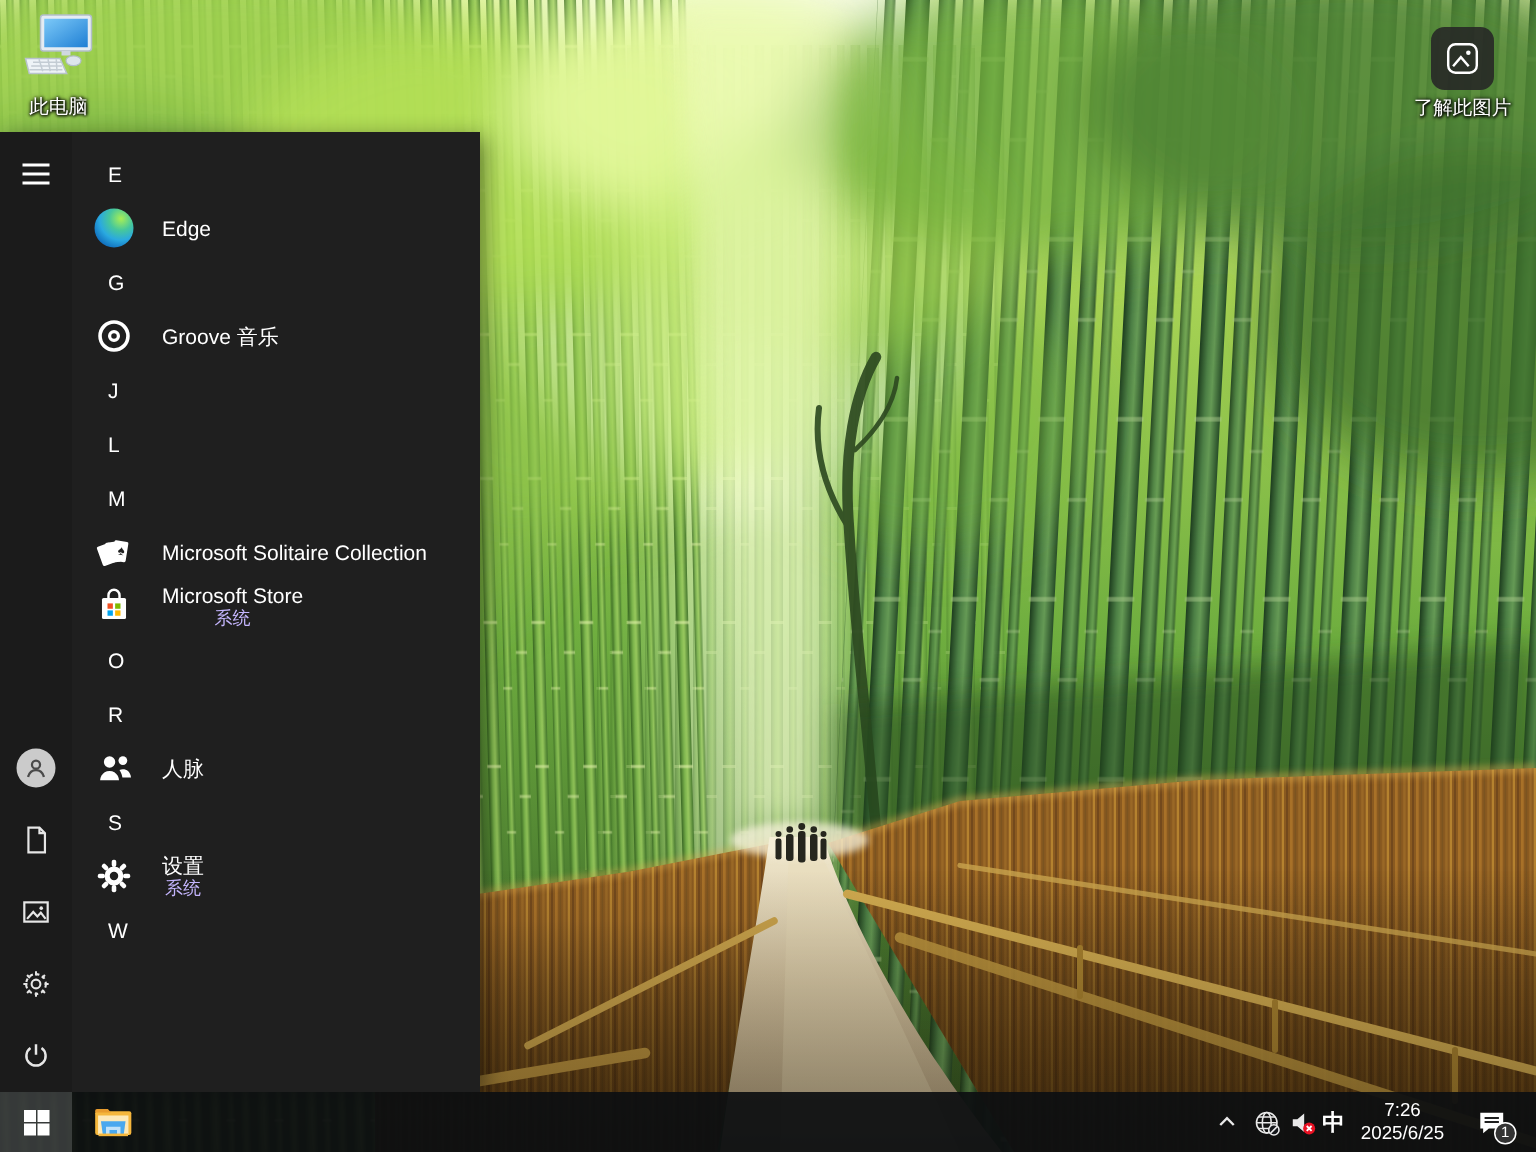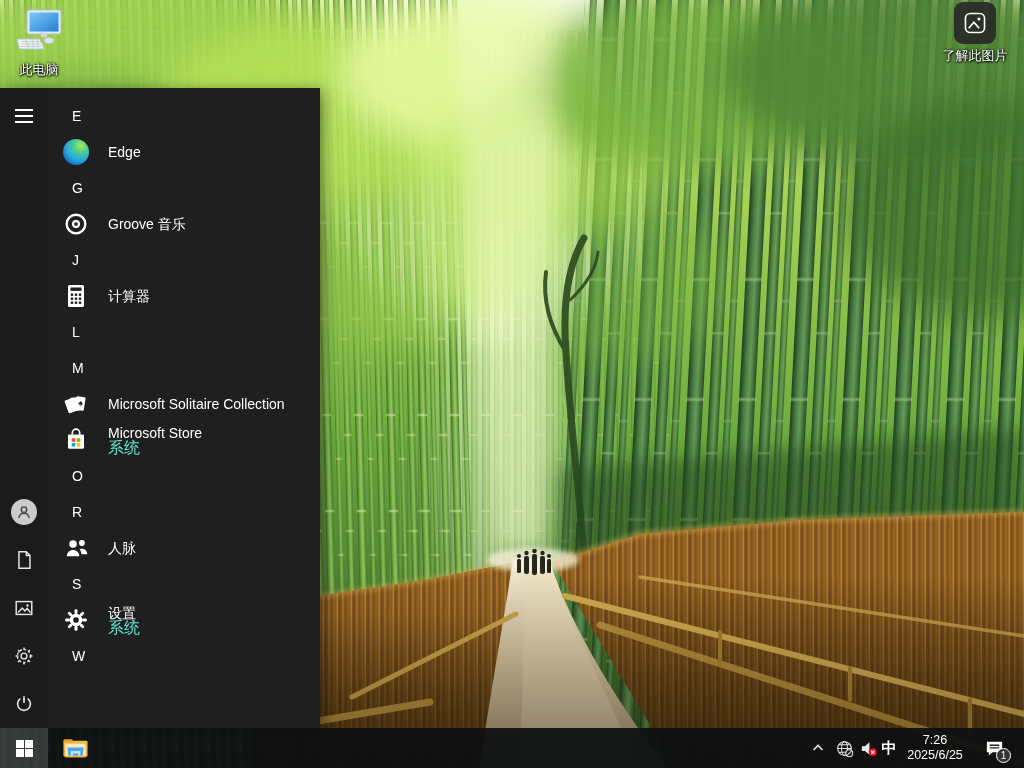--- a/index.html
+++ b/index.html
@@ -4,38 +4,38 @@
 <style>
   html,body{margin:0;padding:0;background:#000;}
   .stage{position:relative;width:1024px;height:768px;overflow:hidden;
          font-family:"Liberation Sans","DejaVu Sans",sans-serif;background:#2c4a20;}
   .stage *{box-sizing:border-box;}
 
   
   .desk-icon{position:absolute;width:78px;display:flex;flex-direction:column;align-items:center;gap:3px;z-index:2;cursor:default;}
   .desk-icon .dlabel{font-size:13px;color:#fff;text-shadow:0 1px 2px #000,1px 0 2px #000,0 0 3px #000;white-space:nowrap;}
   #icon-thispc{left:0;top:8px;text-align:right;}
-  #icon-spotlight{left:936px;top:2px;}
+  #icon-spotlight{left:936px;top:18px;}
   .spot-box{width:42px;height:42px;border-radius:9px;background:rgba(38,38,38,.88);display:flex;align-items:center;justify-content:center;}
 
   
   .start-menu{position:absolute;left:0;top:88px;width:320px;height:640px;background:#1f1f1f;z-index:5;overflow:hidden;box-shadow:3px 3px 14px rgba(0,0,0,.45);}
   .rail{position:absolute;left:0;top:0;width:48px;height:100%;background:rgba(0,0,0,.10);}
   .rail-btn{position:absolute;left:10px;width:28px;height:28px;display:flex;align-items:center;justify-content:center;cursor:pointer;}
   .hamburger{display:flex;flex-direction:column;gap:4px;width:18px;}
   .hamburger i{display:block;height:2px;background:#fff;}
   .avatar{width:26px;height:26px;border-radius:50%;background:#cbcbcb;display:flex;align-items:center;justify-content:center;}
   .app-list{position:absolute;left:48px;top:0;right:0;padding-top:10px;}
   .row{height:36px;display:flex;align-items:center;}
   .row.letter{padding-left:24px;color:#fff;font-size:14px;cursor:pointer;}
   .row.app{padding-left:14px;cursor:pointer;}
   .app .icon{width:28px;height:28px;flex:none;display:flex;align-items:center;justify-content:center;}
   .app .txt{margin-left:18px;display:flex;flex-direction:column;justify-content:center;}
   .app .label{color:#fff;font-size:14px;line-height:16px;white-space:nowrap;}
-  .app .sub{color:#5eead4;font-size:16px;line-height:14px;}
+  .app .sub{color:#c4b5fd;font-size:12px;line-height:14px;text-align:center;}
   .ic-edge{width:26px;height:26px;border-radius:50%;
     background:radial-gradient(circle at 68% 26%,#a8ef55 0%,#46c79c 30%,#2aa9e0 55%,#1272c0 78%,#0b4e96 100%);}
 
   
   .taskbar{position:absolute;left:0;bottom:0;width:1024px;height:40px;background:rgba(13,15,17,.93);z-index:10;}
   .tb-btn{position:absolute;top:0;height:40px;display:flex;align-items:center;justify-content:center;cursor:pointer;}
   #tb-start{left:0;width:48px;background:rgba(255,255,255,.17);}
   .winlogo{display:grid;grid-template-columns:8px 8px;grid-template-rows:8px 8px;gap:1px;}
   .winlogo i{background:#fff;display:block;}
   #tb-explorer{left:52px;width:46px;}
@@ -290,42 +290,20 @@
               <circle cx="12" cy="12" r="2.7" stroke-width="2"></circle>
             </svg>
           </span>
           <span class="txt">
             <span class="label">Groove 音乐</span>
           </span>
         </div>
         <div class="row letter">
           <span>J</span>
         </div>
-        <div class="row app">
-          <span class="icon">
-            <svg width="24" height="26" viewBox="0 0 24 26">
-              <rect x="4" y="2" width="16" height="22" rx="1.6" fill="#fff"></rect>
-              <rect x="6.5" y="4.5" width="11" height="3.4" fill="#1f1f1f"></rect>
-              <g fill="#1f1f1f">
-                <rect x="6.8" y="10.5" width="2.4" height="2.4"></rect>
-                <rect x="10.8" y="10.5" width="2.4" height="2.4"></rect>
-                <rect x="14.8" y="10.5" width="2.4" height="2.4"></rect>
-                <rect x="6.8" y="14.5" width="2.4" height="2.4"></rect>
-                <rect x="10.8" y="14.5" width="2.4" height="2.4"></rect>
-                <rect x="14.8" y="14.5" width="2.4" height="2.4"></rect>
-                <rect x="6.8" y="18.5" width="2.4" height="2.4"></rect>
-                <rect x="10.8" y="18.5" width="2.4" height="2.4"></rect>
-                <rect x="14.8" y="18.5" width="2.4" height="2.4"></rect>
-              </g>
-            </svg>
-          </span>
-          <span class="txt">
-            <span class="label">计算器</span>
-          </span>
-        </div>
         <div class="row letter">
           <span>L</span>
         </div>
         <div class="row letter">
           <span>M</span>
         </div>
         <div class="row app">
           <span class="icon">
             <svg width="27" height="26" viewBox="0 0 24 24">
               <rect x="2.6" y="7.2" width="8.6" height="12.6" rx="1" fill="#fff" transform="rotate(-20 6.9 13.5)"></rect>

